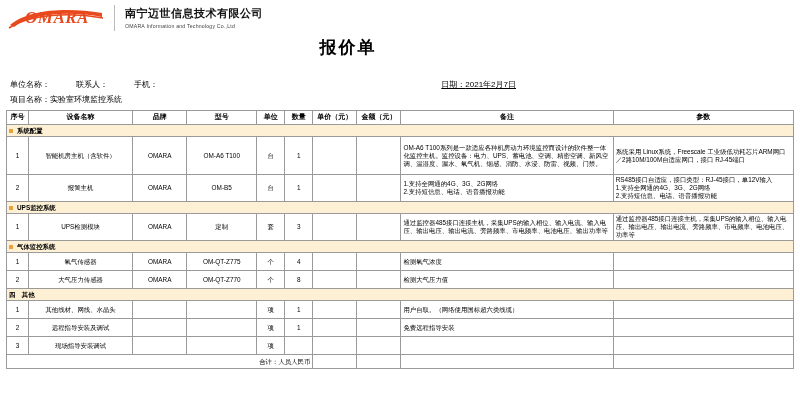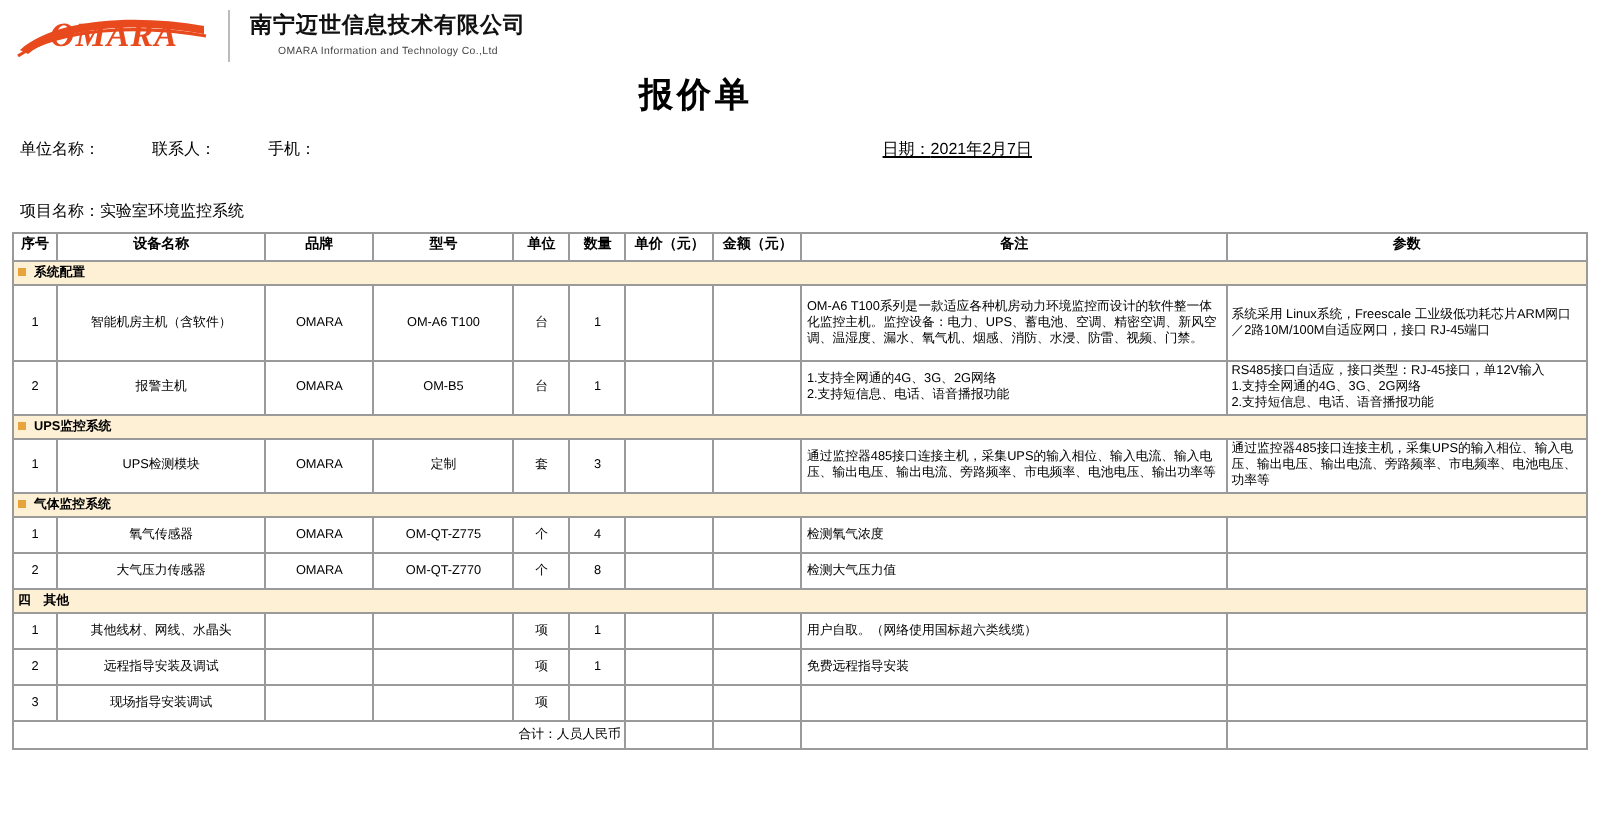--- a/index.html
+++ b/index.html
@@ -30,39 +30,39 @@
     font-family: "Liberation Serif", serif;
     font-weight: bold;
     font-style: italic;
     font-size: 17px;
     color: #e8491d;
     letter-spacing: 0.5px;
     z-index: 2;
     padding-left: 2px;
   }
   .logo-divider { width:1px; height:26px; background:#bbb; margin: 0 10px; }
-  .company { line-height: 1.25; text-align: center; }
+  .company { line-height: 1.25; }
   .company-cn { font-size: 11px; font-weight: bold; color: #111; letter-spacing: .5px; }
   .company-en { font-size: 5.2px; color: #444; letter-spacing: .2px; margin-top: 2px; }
 
   .title {
     text-align: center;
     font-size: 17px;
     font-weight: bold;
     letter-spacing: 2px;
     margin-top: 2px;
-    margin-bottom: 10px;
+    margin-bottom: 20px;
     font-family: "Liberation Sans", sans-serif;
   }
 
   .meta-row {
     display:flex; align-items:center;
     padding: 0 10px;
     font-size: 8px;
-    margin-bottom: 20px;
+    margin-bottom: 4px;
   }
   .meta-left { display:flex; gap: 26px; }
   .meta-right { margin-left:auto; padding-right: 170px; text-decoration: underline; }
   .meta-row2 { padding: 0 10px; font-size: 8px; margin-bottom: 5px; font-family: Liberation Serif, serif; }
 
   
   table.quote {
     border-collapse: collapse;
     width: 788px;
     margin: 0 6px;

